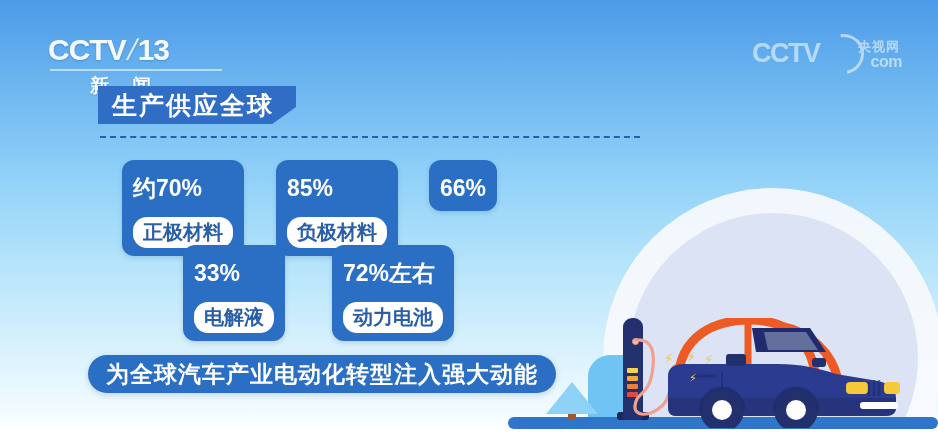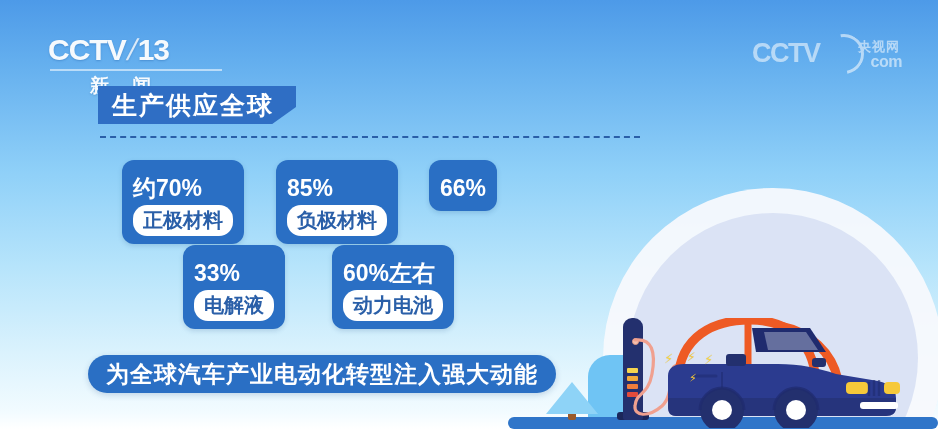--- a/index.html
+++ b/index.html
@@ -159,21 +159,21 @@
     padding: 13px 11px 8px 11px;
     box-shadow: 0 2px 5px rgba(20,70,130,.18);
   }
   .pill .value {
     font-size: 23px; font-weight: bold;
     color: #ffffff;
     line-height: 30px;
     white-space: nowrap;
   }
   .pill .label {
-    margin-top: 2px;
+    margin-top: 14px;
     background: #ffffff;
     border-radius: 14px;
     padding: 2px 10px;
     font-size: 20px; font-weight: bold;
     color: #2a5fa8;
     line-height: 27px;
     white-space: nowrap;
   }
   .pill .label.spaced { letter-spacing: 9px; padding-right: 2px; text-indent: 9px; }
 
@@ -320,21 +320,21 @@
     <div class="label">负极材料</div>
   </div>
   <div class="pill" id="pill-2">
     <div class="value">66%</div>
   </div>
   <div class="pill" id="pill-3">
     <div class="value">33%</div>
     <div class="label">电解液</div>
   </div>
   <div class="pill" id="pill-4">
-    <div class="value">60%左右</div>
+    <div class="value">72%左右</div>
     <div class="label">动力电池</div>
   </div>
 
   <div class="bottom-banner">
     <span class="bb-text">为全球汽车产业电动化转型注入强大动能</span>
   </div>
 
   <div class="ground-shadow"></div>
   <div class="ground-bar"></div>
 

